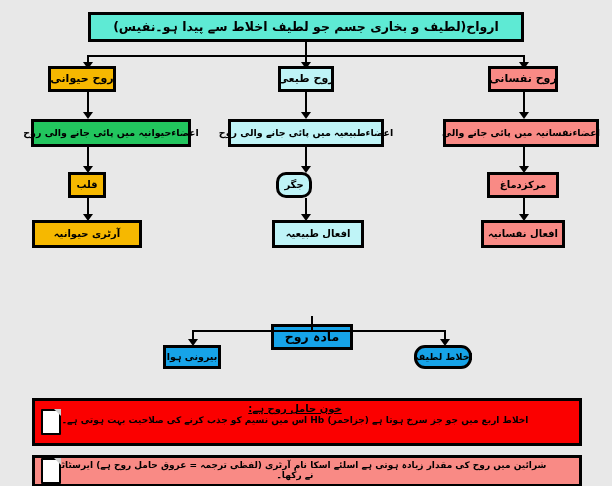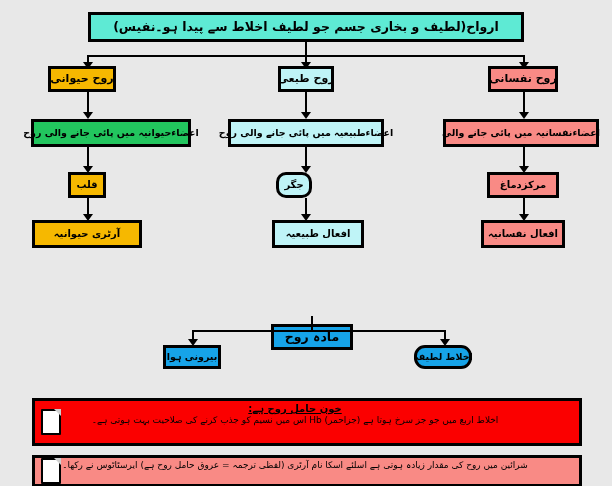--- a/index.html
+++ b/index.html
@@ -63,21 +63,21 @@
   .note-head{
     font-weight:bold;
     font-size:10px;
     text-decoration:underline;
     display:block;
     margin-bottom:1px;
   }
   .note-body{
     font-size:9px;
     display:block;
-    font-weight:normal;
+    font-weight:bold;
   }
   .note-icon{
     position:absolute;
     left:6px;
     top:50%;
     transform:translateY(-50%);
     width:16px;height:22px;
     background:#ffffff;
     border:2px solid #000;
     border-radius:1px 1px 1px 1px;

